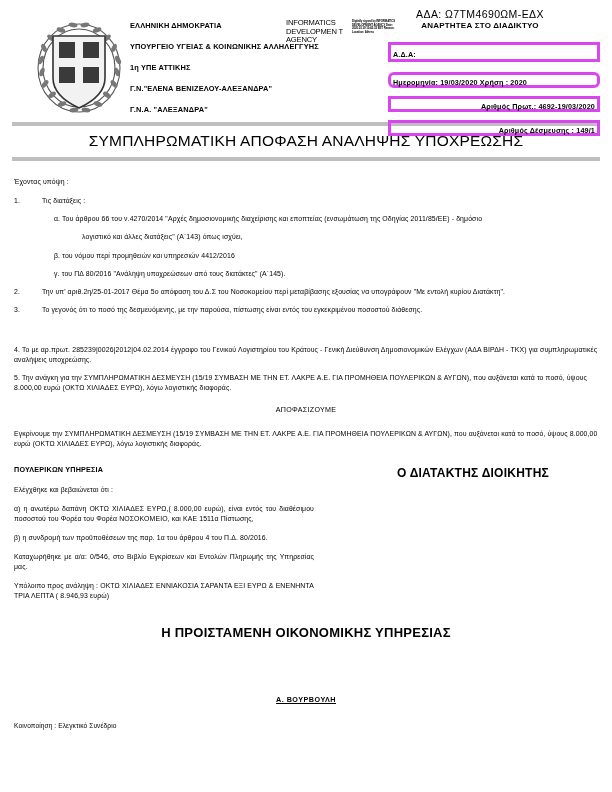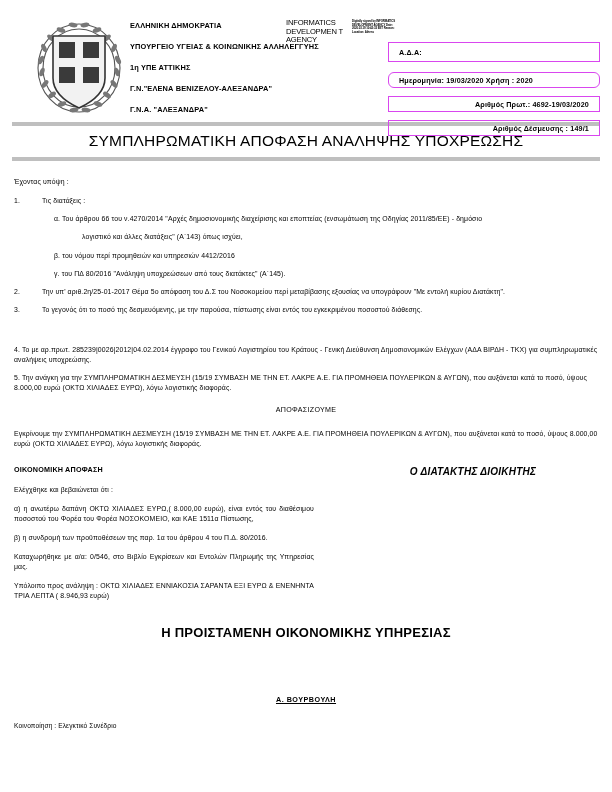--- a/index.html
+++ b/index.html
@@ -103,24 +103,24 @@
     white-space: nowrap;
   }
 
   .info-boxes {
     position: absolute;
     left: 388px;
     top: 42px;
     width: 212px;
   }
   .info-box {
-    border: 1px solid #d946ef;
+    border: 3px solid #d946ef;
     height: 16px;
     line-height: 16px;
-    padding: 0 10px;
+    padding: 0 2px;
     font-size: 7.2px;
     font-weight: bold;
     letter-spacing: 0.15px;
     white-space: nowrap;
     box-sizing: border-box;
   }
   .info-box.first { height: 20px; line-height: 20px; }
   .info-box.gap { margin-top: 10px; border-radius: 6px; }
   .info-box.gap2 { margin-top: 8px; text-align: right; }
 
@@ -185,25 +185,24 @@
   .two-col {
     display: flex;
     justify-content: space-between;
     align-items: flex-start;
     margin-top: 16px;
   }
   .col-left { width: 300px; }
   .col-right { width: 250px; text-align: center; }
   .col-right .rh {
     font-weight: bold;
-    font-size: 10px;
+    font-size: 12px;
     letter-spacing: 0.25px;
     margin-bottom: 20px;
     white-space: nowrap;
-    font-style: italic;
   }
   .col-right .rh2 {
     font-weight: bold;
     font-size: 7.2px;
     letter-spacing: 0.1px;
     white-space: nowrap;
   }
 
   .justify { text-align: justify; }
 
@@ -284,20 +283,24 @@
       <div class="org-line">1η ΥΠΕ ΑΤΤΙΚΗΣ</div>
       <div class="org-line">Γ.Ν."ΕΛΕΝΑ ΒΕΝΙΖΕΛΟΥ-ΑΛΕΞΑΝΔΡΑ"</div>
       <div class="org-line">Γ.Ν.Α. "ΑΛΕΞΑΝΔΡΑ"</div>
     </div>
 
     <div class="sig-stamp">
       <div class="big">INFORMATICS DEVELOPMEN T AGENCY</div>
       <div class="small">Digitally signed by INFORMATICS DEVELOPMENT AGENCY Date: 2020.03.19 10:42:33 EET Reason: Location: Athens</div>
     </div>
 
+    <div class="ada-top">
+      <div class="ada-code">ΑΔΑ: Ω7ΤΜ4690ΩΜ-ΕΔΧ</div>
+      <div class="ada-sub">ΑΝΑΡΤΗΤΕΑ ΣΤΟ ΔΙΑΔΙΚΤΥΟ</div>
+    </div>
 
     <div class="info-boxes">
       <div class="info-box first">Α.Δ.Α:</div>
       <div class="info-box gap">Ημερομηνία: 19/03/2020 Χρήση : 2020</div>
       <div class="info-box gap2">Αριθμός Πρωτ.: 4692-19/03/2020</div>
       <div class="info-box gap2">Αριθμός Δέσμευσης : 149/1</div>
     </div>
   </div>
 
   <div class="rule"></div>
@@ -332,21 +335,21 @@
 
     <div class="p hang">4. Το με αρ.πρωτ. 285239|0026|2012|04.02.2014 έγγραφο του Γενικού Λογιστηρίου του Κράτους - Γενική Διεύθυνση Δημοσιονομικών Ελέγχων (ΑΔΑ ΒΙΡΔΗ - ΤΚΧ) για συμπληρωματικές αναλήψεις υποχρεώσης.</div>
     <div class="p hang">5. Την ανάγκη για την ΣΥΜΠΛΗΡΩΜΑΤΙΚΗ ΔΕΣΜΕΥΣΗ (15/19 ΣΥΜΒΑΣΗ ΜΕ ΤΗΝ ΕΤ. ΛΑΚΡΕ Α.Ε. ΓΙΑ ΠΡΟΜΗΘΕΙΑ ΠΟΥΛΕΡΙΚΩΝ &amp; ΑΥΓΩΝ), που αυξάνεται κατά το ποσό, ύψους 8.000,00 ευρώ (ΟΚΤΩ ΧΙΛΙΑΔΕΣ ΕΥΡΩ), λόγω λογιστικής διαφοράς.</div>
 
     <div class="center-bold">ΑΠΟΦΑΣΙΖΟΥΜΕ</div>
 
     <div class="p">Εγκρίνουμε την ΣΥΜΠΛΗΡΩΜΑΤΙΚΗ ΔΕΣΜΕΥΣΗ (15/19 ΣΥΜΒΑΣΗ ΜΕ ΤΗΝ ΕΤ. ΛΑΚΡΕ Α.Ε. ΓΙΑ ΠΡΟΜΗΘΕΙΑ ΠΟΥΛΕΡΙΚΩΝ &amp; ΑΥΓΩΝ), που αυξάνεται κατά το ποσό, ύψους 8.000,00 ευρώ (ΟΚΤΩ ΧΙΛΙΑΔΕΣ ΕΥΡΩ), λόγω λογιστικής διαφοράς.</div>
 
     <div class="two-col">
       <div class="col-left">
-        <div class="section-head">ΟΙΚΟΝΟΜΙΚΗ ΑΠΟΦΑΣΗ</div>
+        <div class="section-head">ΠΟΥΛΕΡΙΚΩΝ ΥΠΗΡΕΣΙΑ</div>
         <div class="fin-line">Ελέγχθηκε και βεβαιώνεται ότι :</div>
         <div class="fin-line justify">α) η ανωτέρω δαπάνη ΟΚΤΩ ΧΙΛΙΑΔΕΣ ΕΥΡΩ,( 8.000,00 ευρώ), είναι εντός του διαθέσιμου ποσοστού του Φορέα  του Φορέα ΝΟΣΟΚΟΜΕΙΟ, και ΚΑΕ 1511α Πίστωσης,</div>
         <div class="fin-line justify">β) η συνδρομή των προϋποθέσεων της παρ. 1α του άρθρου 4 του Π.Δ. 80/2016.</div>
         <div class="fin-line justify">Καταχωρήθηκε με α/α: 0/546, στο Βιβλίο Εγκρίσεων και Εντολών Πληρωμής της Υπηρεσίας μας.</div>
         <div class="fin-line justify">Υπόλοιπο προς ανάληψη : ΟΚΤΩ ΧΙΛΙΑΔΕΣ ΕΝΝΙΑΚΟΣΙΑ ΣΑΡΑΝΤΑ ΕΞΙ ΕΥΡΩ &amp; ΕΝΕΝΗΝΤΑ ΤΡΙΑ ΛΕΠΤΑ ( 8.946,93 ευρώ)</div>
       </div>
       <div class="col-right">
         <div class="rh">Ο ΔΙΑΤΑΚΤΗΣ  ΔΙΟΙΚΗΤΗΣ</div>
       </div>
     </div>

